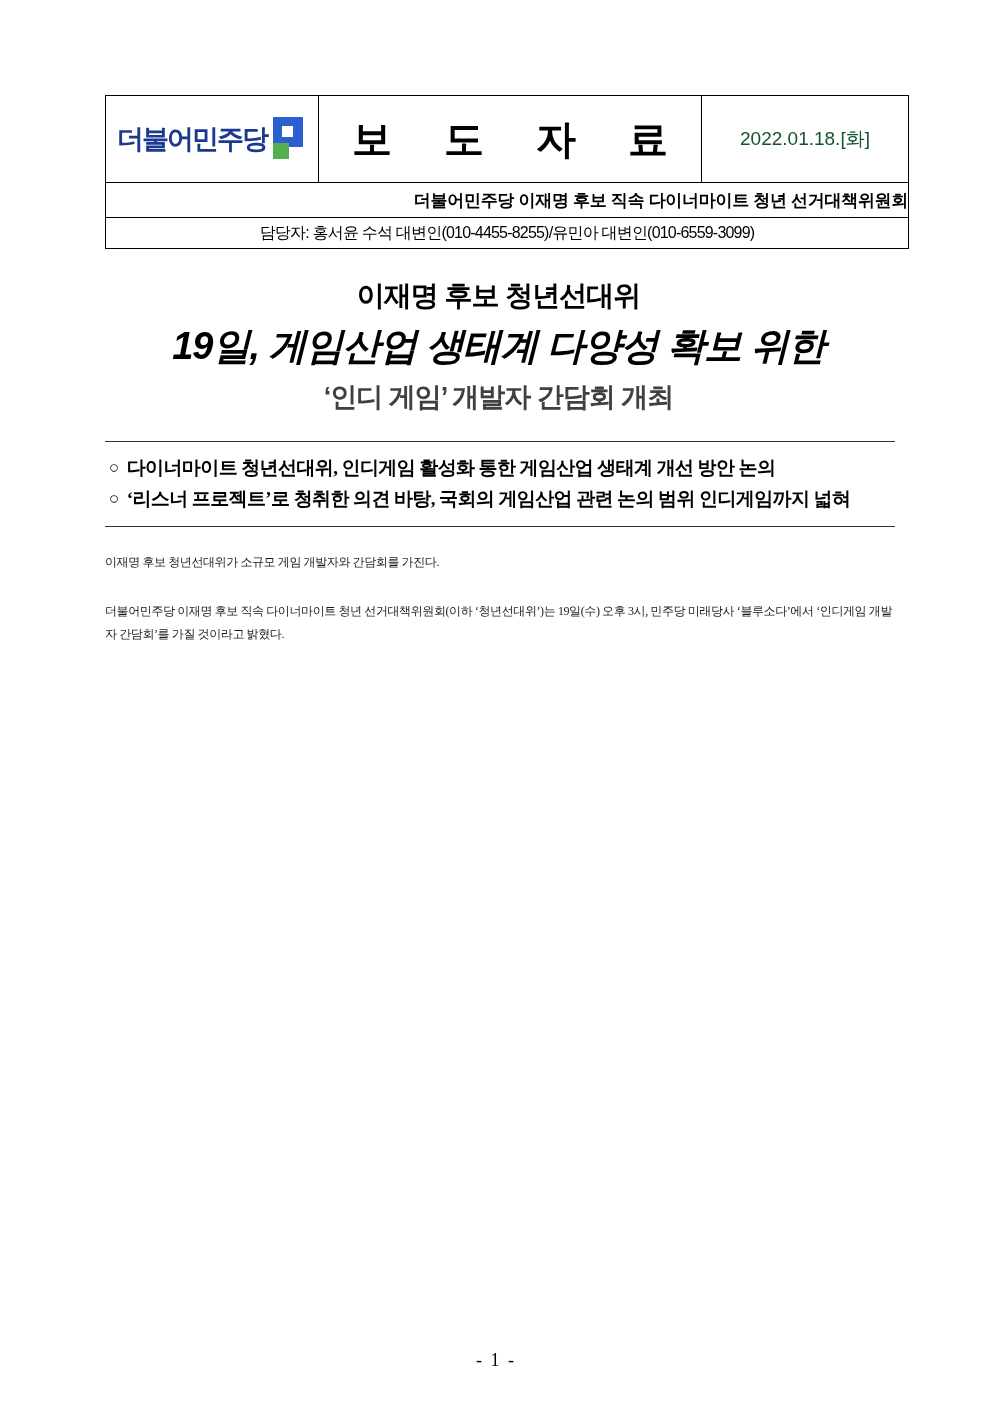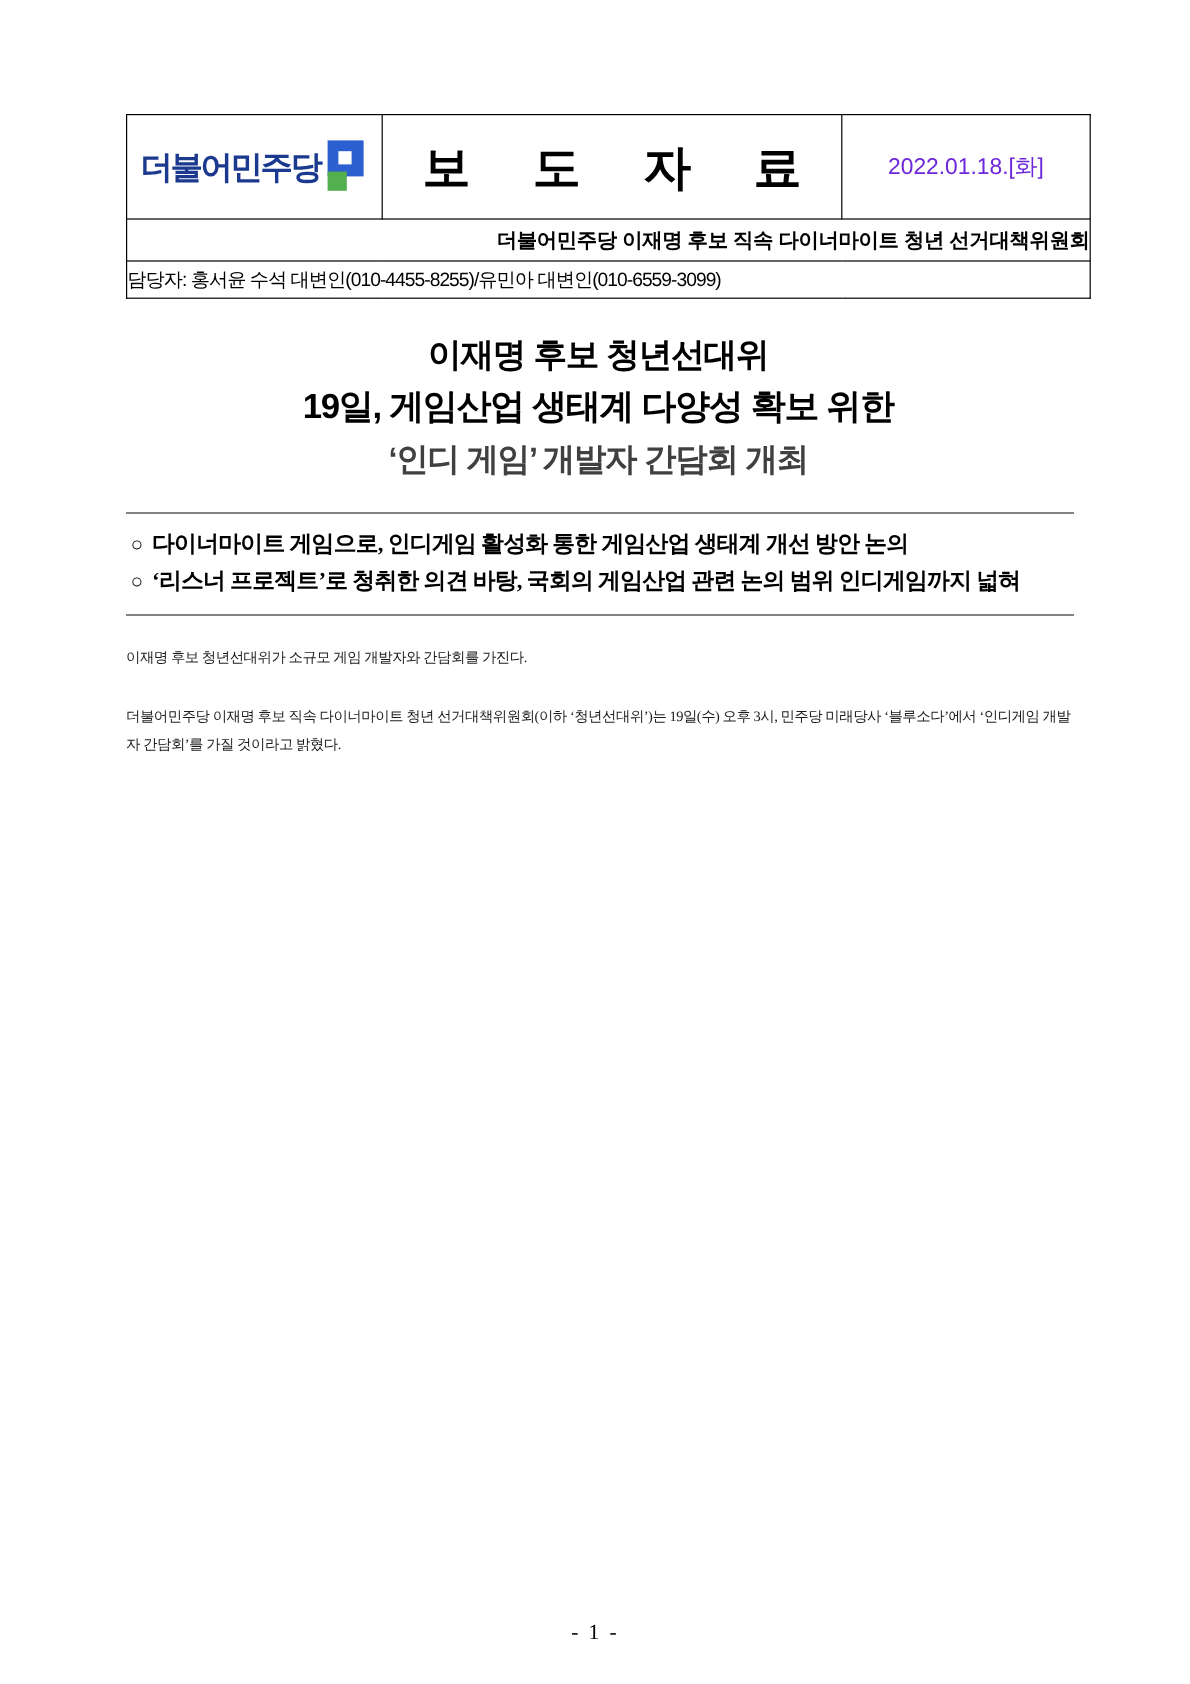--- a/index.html
+++ b/index.html
@@ -55,21 +55,21 @@
     font-family: Liberation Mono, monospace;
     font-size: 40px;
     font-weight: bold;
     letter-spacing: 14px;
     text-indent: 14px;
     color: #000;
   }
   .doc-date {
     font-family: "Liberation Sans", sans-serif;
     font-size: 19px;
-    color: #6d28d9;
+    color: #14532d;
   }
 
   
   .logo-wrap {
     display: flex;
     align-items: center;
     justify-content: center;
     gap: 6px;
     height: 86px;
   }
@@ -109,42 +109,43 @@
   .cell-org {
     height: 34px;
     text-align: right;
     font-family: "Liberation Sans", sans-serif;
     font-size: 17px;
     font-weight: bold;
     letter-spacing: -0.3px;
   }
   .cell-contact {
     height: 30px;
-    text-align: left;
+    text-align: center;
     padding-right: 6px;
     font-family: "Liberation Sans", sans-serif;
     font-size: 16px;
     letter-spacing: -0.8px;
   }
 
   
   .headline {
     margin-top: 26px;
     text-align: center;
     font-family: "Liberation Sans", sans-serif;
     font-weight: bold;
     letter-spacing: -1px;
   }
   .headline .h1 {
     font-size: 28px;
     line-height: 1.5;
   }
   .headline .h2 {
-    font-size: 29px;
+    font-size: 38px;
     line-height: 1.55;
+    font-style: italic;
   }
   .headline .h3 {
     font-size: 27px;
     line-height: 1.6;
     color: #404040;
   }
 
   
   .summary {
     margin: 22px auto 0 auto;
@@ -240,21 +241,21 @@
 
   <div class="headline">
     <div class="h1">이재명 후보 청년선대위</div>
     <div class="h2">19일, 게임산업 생태계 다양성 확보 위한</div>
     <div class="h3">‘인디 게임’ 개발자 간담회 개최</div>
   </div>
 
   <div class="summary">
     <div class="summary-item">
       <span class="summary-bullet">○</span>
-      <span class="summary-text">다이너마이트 게임으로, 인디게임 활성화 통한 게임산업 생태계 개선 방안 논의</span>
+      <span class="summary-text">다이너마이트 청년선대위, 인디게임 활성화 통한 게임산업 생태계 개선 방안 논의</span>
     </div>
     <div class="summary-item">
       <span class="summary-bullet">○</span>
       <span class="summary-text">‘리스너 프로젝트’로 청취한 의견 바탕, 국회의 게임산업 관련 논의 범위 인디게임까지 넓혀</span>
     </div>
   </div>
 
   <div class="body">
     <p>이재명 후보 청년선대위가 소규모 게임 개발자와 간담회를 가진다.</p>
     <p>더불어민주당 이재명 후보 직속 다이너마이트 청년 선거대책위원회(이하 ‘청년선대위’)는 19일(수) 오후 3시, 민주당 미래당사 ‘블루소다’에서 ‘인디게임 개발자 간담회’를 가질 것이라고 밝혔다.</p>

